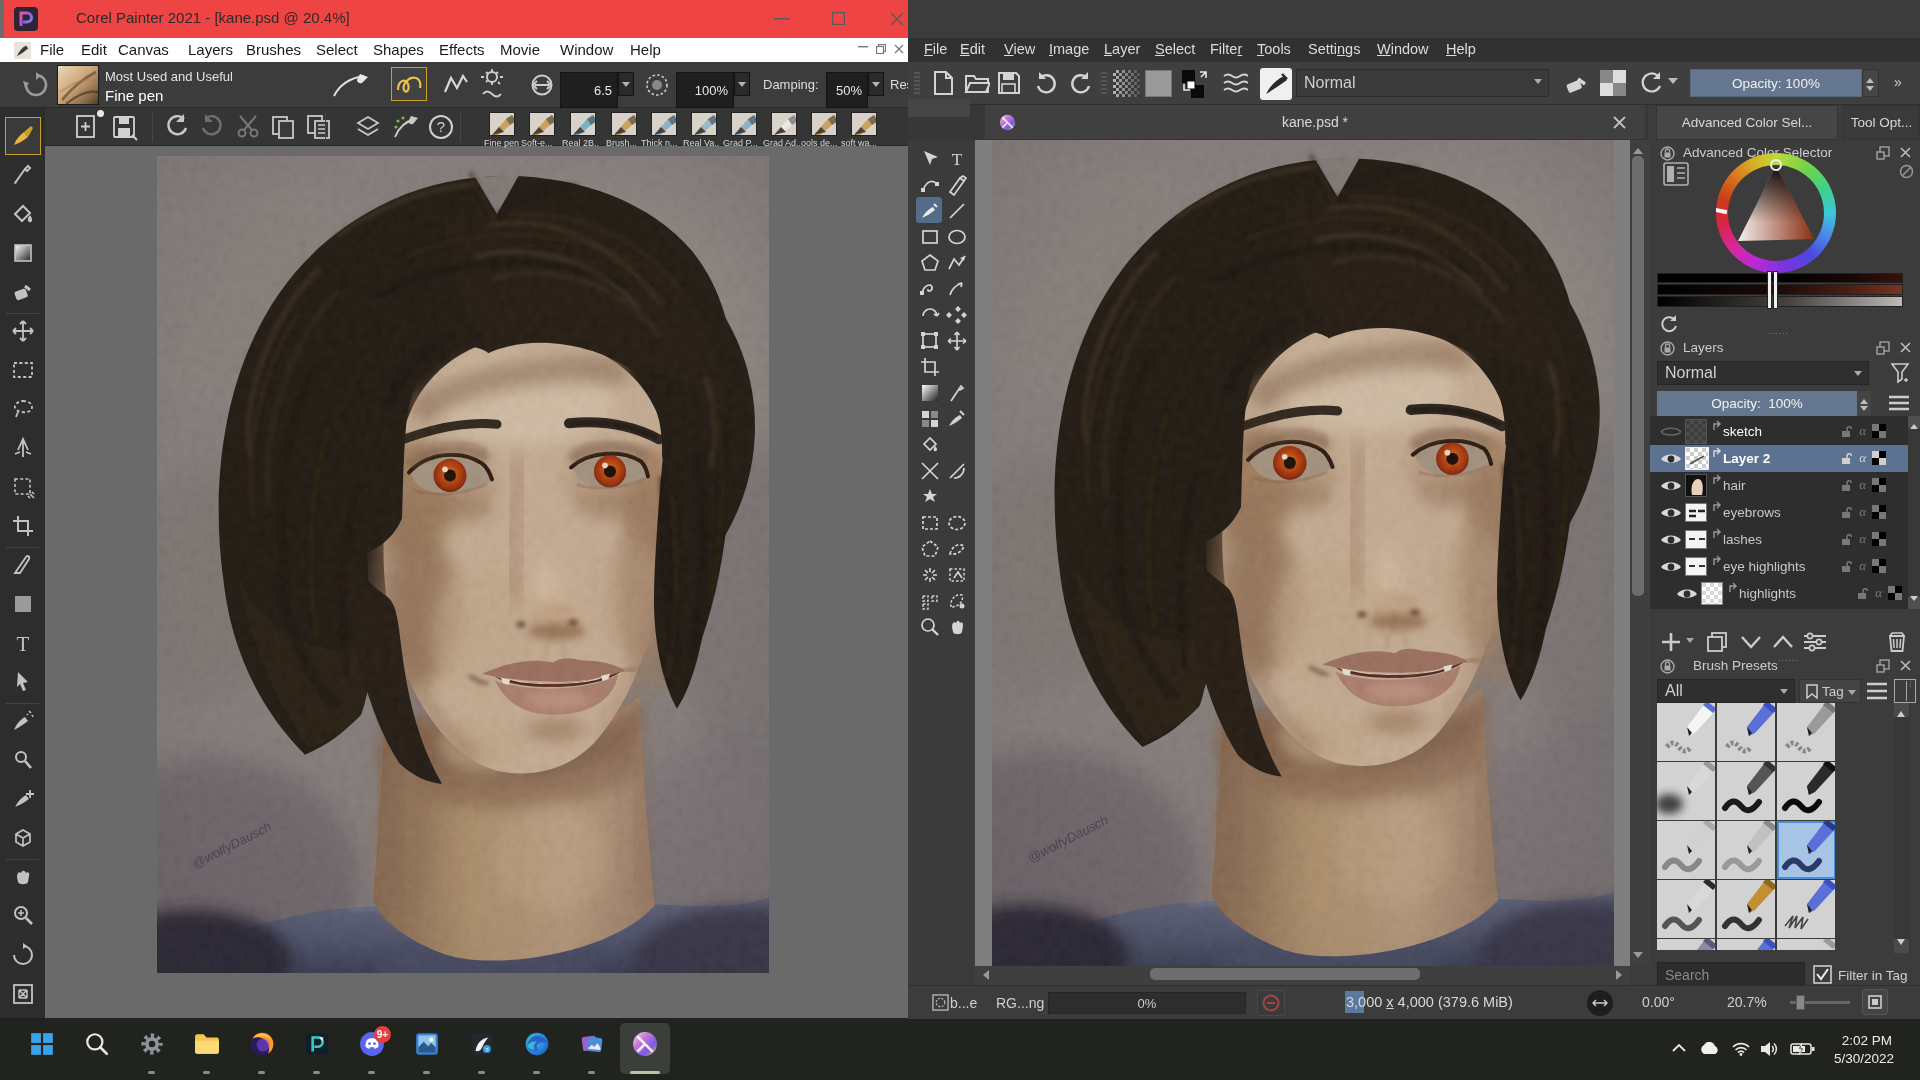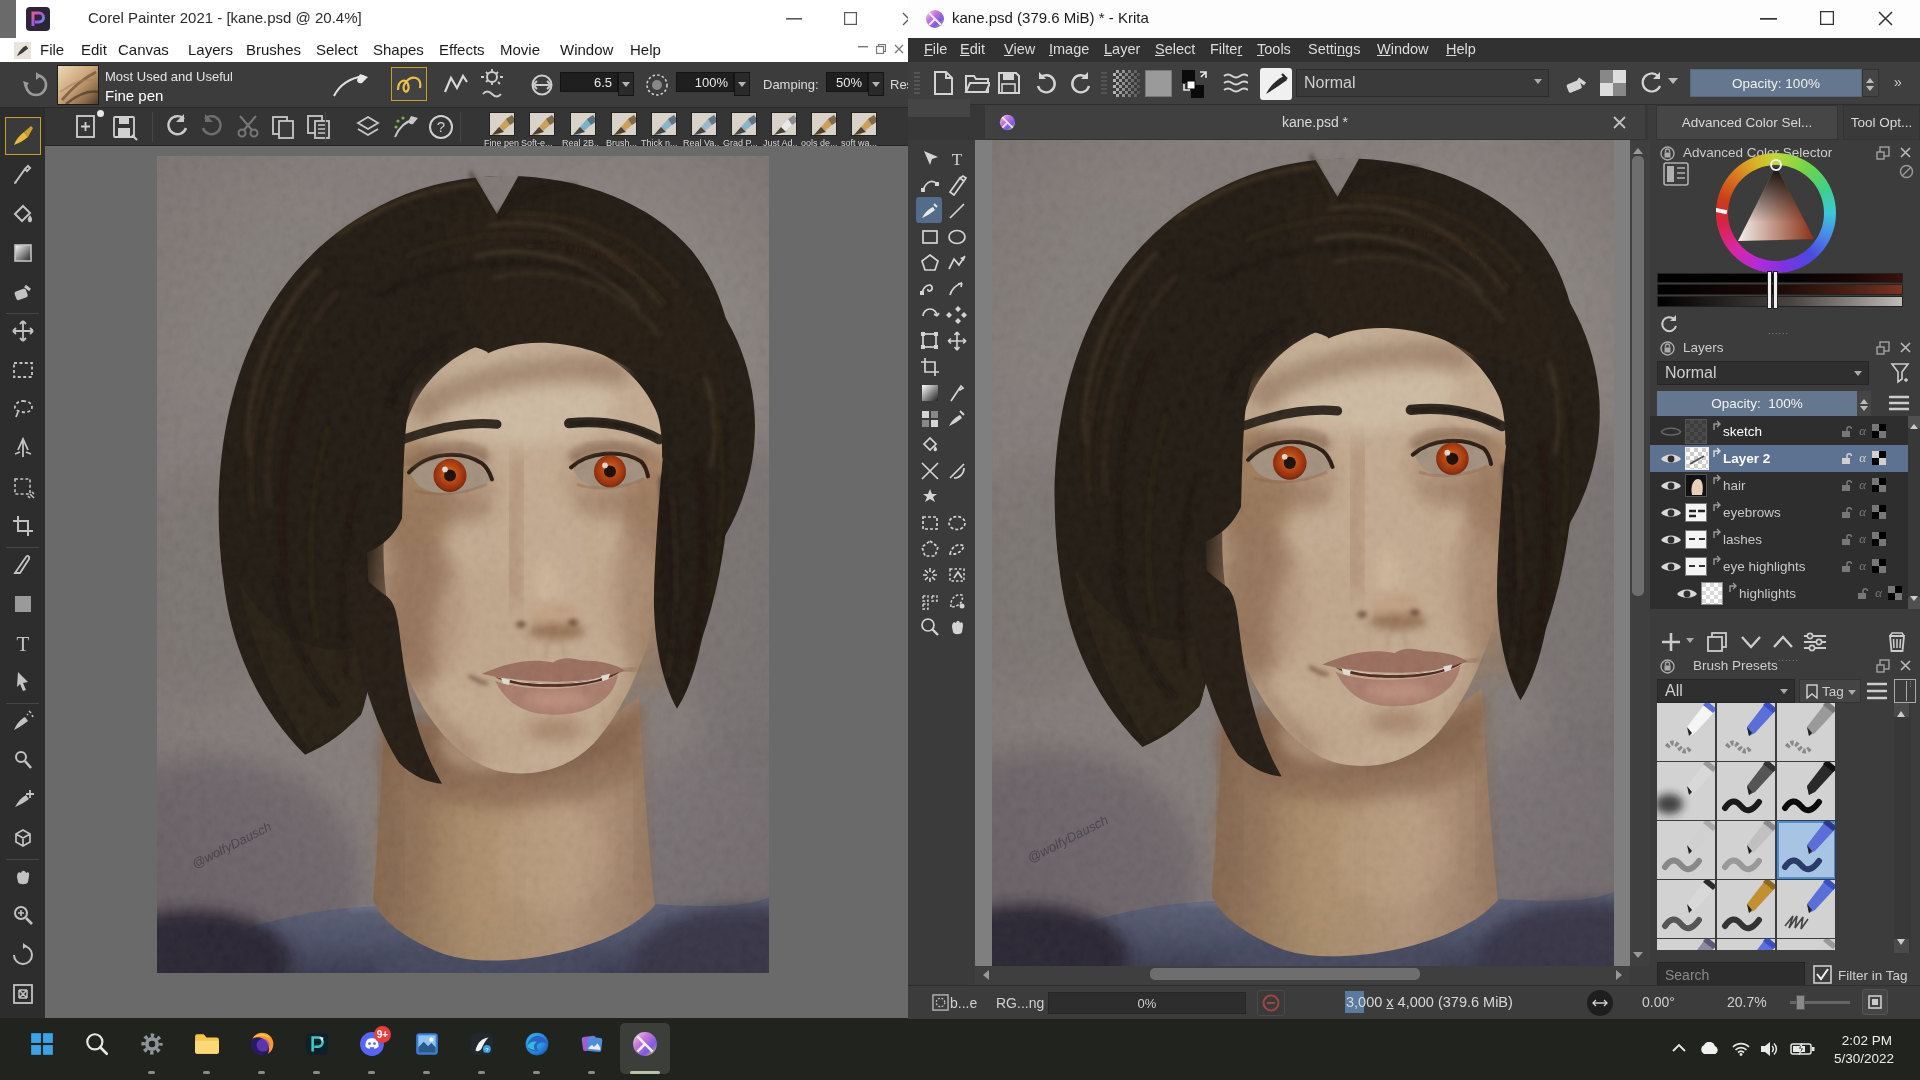--- a/index.html
+++ b/index.html
@@ -1,26 +1,26 @@
 <!DOCTYPE html>
 <html><head><meta charset="utf-8"><style>
 *{margin:0;padding:0;box-sizing:border-box;}
 html,body{width:1920px;height:1080px;overflow:hidden;background:#22241f;font-family:"Liberation Sans",sans-serif;}
 .abs{position:absolute;}
 svg{display:block;}
 
 #corel{position:absolute;left:0;top:0;width:908px;height:1018px;background:#6a6a6a;overflow:hidden;}
-#c-title{position:absolute;left:16px;top:0;width:100%;height:38px;background:#ffffff;}
+#c-title{position:absolute;left:4px;top:0;width:100%;height:38px;background:#ef4444;}
 #c-title .t{position:absolute;left:72px;top:9px;font-size:15px;color:#2b2b2b;}
 #c-menu{position:absolute;left:0;top:38px;width:100%;height:24px;background:#fff;}
 #c-menu span{position:absolute;top:3px;font-size:15px;color:#1a1a1a;}
 #c-props{position:absolute;left:0;top:62px;width:100%;height:46px;background:#3c3c3c;border-bottom:1px solid #2a2a2a;}
 #c-cmd{position:absolute;left:0;top:108px;width:100%;height:38px;background:#353535;border-bottom:1px solid #252525;}
 #c-tools{position:absolute;left:0;top:108px;width:45px;height:910px;background:#2d2d2d;z-index:5;}
-.cfield{position:absolute;top:10px;height:20px;background:#1f1f1f;border:1px solid #141414;color:#e8e8e8;font-size:13px;display:flex;align-items:center;justify-content:flex-end;padding-right:5px;}
+.cfield{position:absolute;top:10px;height:36px;background:#1f1f1f;border:1px solid #141414;color:#e8e8e8;font-size:13px;display:flex;align-items:center;justify-content:flex-end;padding-right:5px;}
 .cdrop{position:absolute;top:10px;width:16px;height:24px;background:#2a2a2a;border:1px solid #141414;display:flex;align-items:center;justify-content:center;}
 .cdrop:after{content:"";border:4px solid transparent;border-top:5px solid #b5b5b5;margin-top:4px;}
 .clabel{position:absolute;font-size:13px;color:#dcdcdc;top:15px;}
 .thumb{position:absolute;top:4px;width:26px;height:24px;background:#cfc9bf;overflow:hidden;border:1px solid #222;}
 .tlabel{position:absolute;top:30px;font-size:9px;color:#d8d8d8;white-space:nowrap;}
 
 #krita{position:absolute;left:908px;top:0;width:1012px;height:1019px;background:#3c3c3c;overflow:hidden;}
 #k-title{position:absolute;left:0;top:0;width:100%;height:38px;background:#fdfdfd;}
 #k-title .t{position:absolute;left:44px;top:9px;font-size:15px;color:#1b1b1b;}
 #k-menu{position:absolute;left:0;top:38px;width:100%;height:24px;background:#313131;}
@@ -463,21 +463,21 @@
       </div>
       <div class="tlabel" style="left:723px">Grad P...</div>
       <div class="thumb" style="left:771px">
         <svg width="26" height="24" viewBox="0 0 26 24">
           <rect width="26" height="24" fill="#d8d2c8"></rect>
           <path d="M2,22 L16,6 L22,2 L26,8 L20,12 L6,24z" fill="#e8e8e8"></path>
           <path d="M2,22 L9,14 L14,19z" fill="#4a4238"></path>
           <path d="M16,6 L22,2 L26,8 L20,12z" fill="#3e3e46" opacity="0.55"></path>
         </svg>
       </div>
-      <div class="tlabel" style="left:763px">Just Ad..</div>
+      <div class="tlabel" style="left:763px">Grad Ad..</div>
       <div class="thumb" style="left:811px">
         <svg width="26" height="24" viewBox="0 0 26 24">
           <rect width="26" height="24" fill="#d8d2c8"></rect>
           <path d="M2,22 L16,6 L22,2 L26,8 L20,12 L6,24z" fill="#caa05a"></path>
           <path d="M2,22 L9,14 L14,19z" fill="#4a4238"></path>
           <path d="M16,6 L22,2 L26,8 L20,12z" fill="#3e3e46" opacity="0.55"></path>
         </svg>
       </div>
       <div class="tlabel" style="left:801px">ools de...</div>
       <div class="thumb" style="left:851px">
@@ -579,36 +579,20 @@
         <rect x="3" y="3" width="18" height="18" fill="none" stroke="#c2c2c2" stroke-width="1.8"></rect>
         <path d="M8,8 l8,8 M16,8 l-8,8 M8,8 h4 M8,8 v4 M16,16 h-4 M16,16 v-4 M16,8 h-4 M16,8 v4 M8,16 h4 M8,16 v-4" stroke="#c2c2c2" stroke-width="1.5"></path>
       </svg>
     </div>
  <svg class="abs" style="left:157px;top:156px" width="612" height="817" viewBox="0 0 612 816" preserveAspectRatio="none">
       <use href="#paintg"></use>
     </svg>
 </div>
 
 <div id="krita">
- <div id="k-title">
-  <svg class="abs" style="left:17px;top:9px" width="20" height="20" viewBox="0 0 20 20">
-        <circle cx="10" cy="10" r="9" fill="url(#kgrad)"></circle>
-        <path d="M4,4 L16,16 M4,16 L10,10" stroke="#fff" stroke-width="2" opacity="0.85"></path>
-      </svg>
-  <span class="t">kane.psd (379.6 MiB)  * - Krita</span>
-  <svg class="abs" style="left:852px;top:18px" width="17" height="3">
-        <rect width="17" height="1.7" fill="#333"></rect>
-      </svg>
-  <svg class="abs" style="left:912px;top:11px" width="14" height="14">
-        <rect x="0.5" y="0.5" width="13" height="13" fill="none" stroke="#333" stroke-width="1.5"></rect>
-      </svg>
-  <svg class="abs" style="left:970px;top:11px" width="15" height="15" viewBox="0 0 15 15">
-        <path d="M1,1 L14,14 M14,1 L1,14" stroke="#333" stroke-width="1.5"></path>
-      </svg>
- </div>
  <div id="k-menu">
       <span style="left:16px"><u>F</u>ile</span>
       <span style="left:52px"><u>E</u>dit</span>
       <span style="left:96px"><u>V</u>iew</span>
       <span style="left:141px"><u>I</u>mage</span>
       <span style="left:196px"><u>L</u>ayer</span>
       <span style="left:247px"><u>S</u>elect</span>
       <span style="left:302px">Filte<u>r</u></span>
       <span style="left:349px"><u>T</u>ools</span>
       <span style="left:400px">Setti<u>n</u>gs</span>

